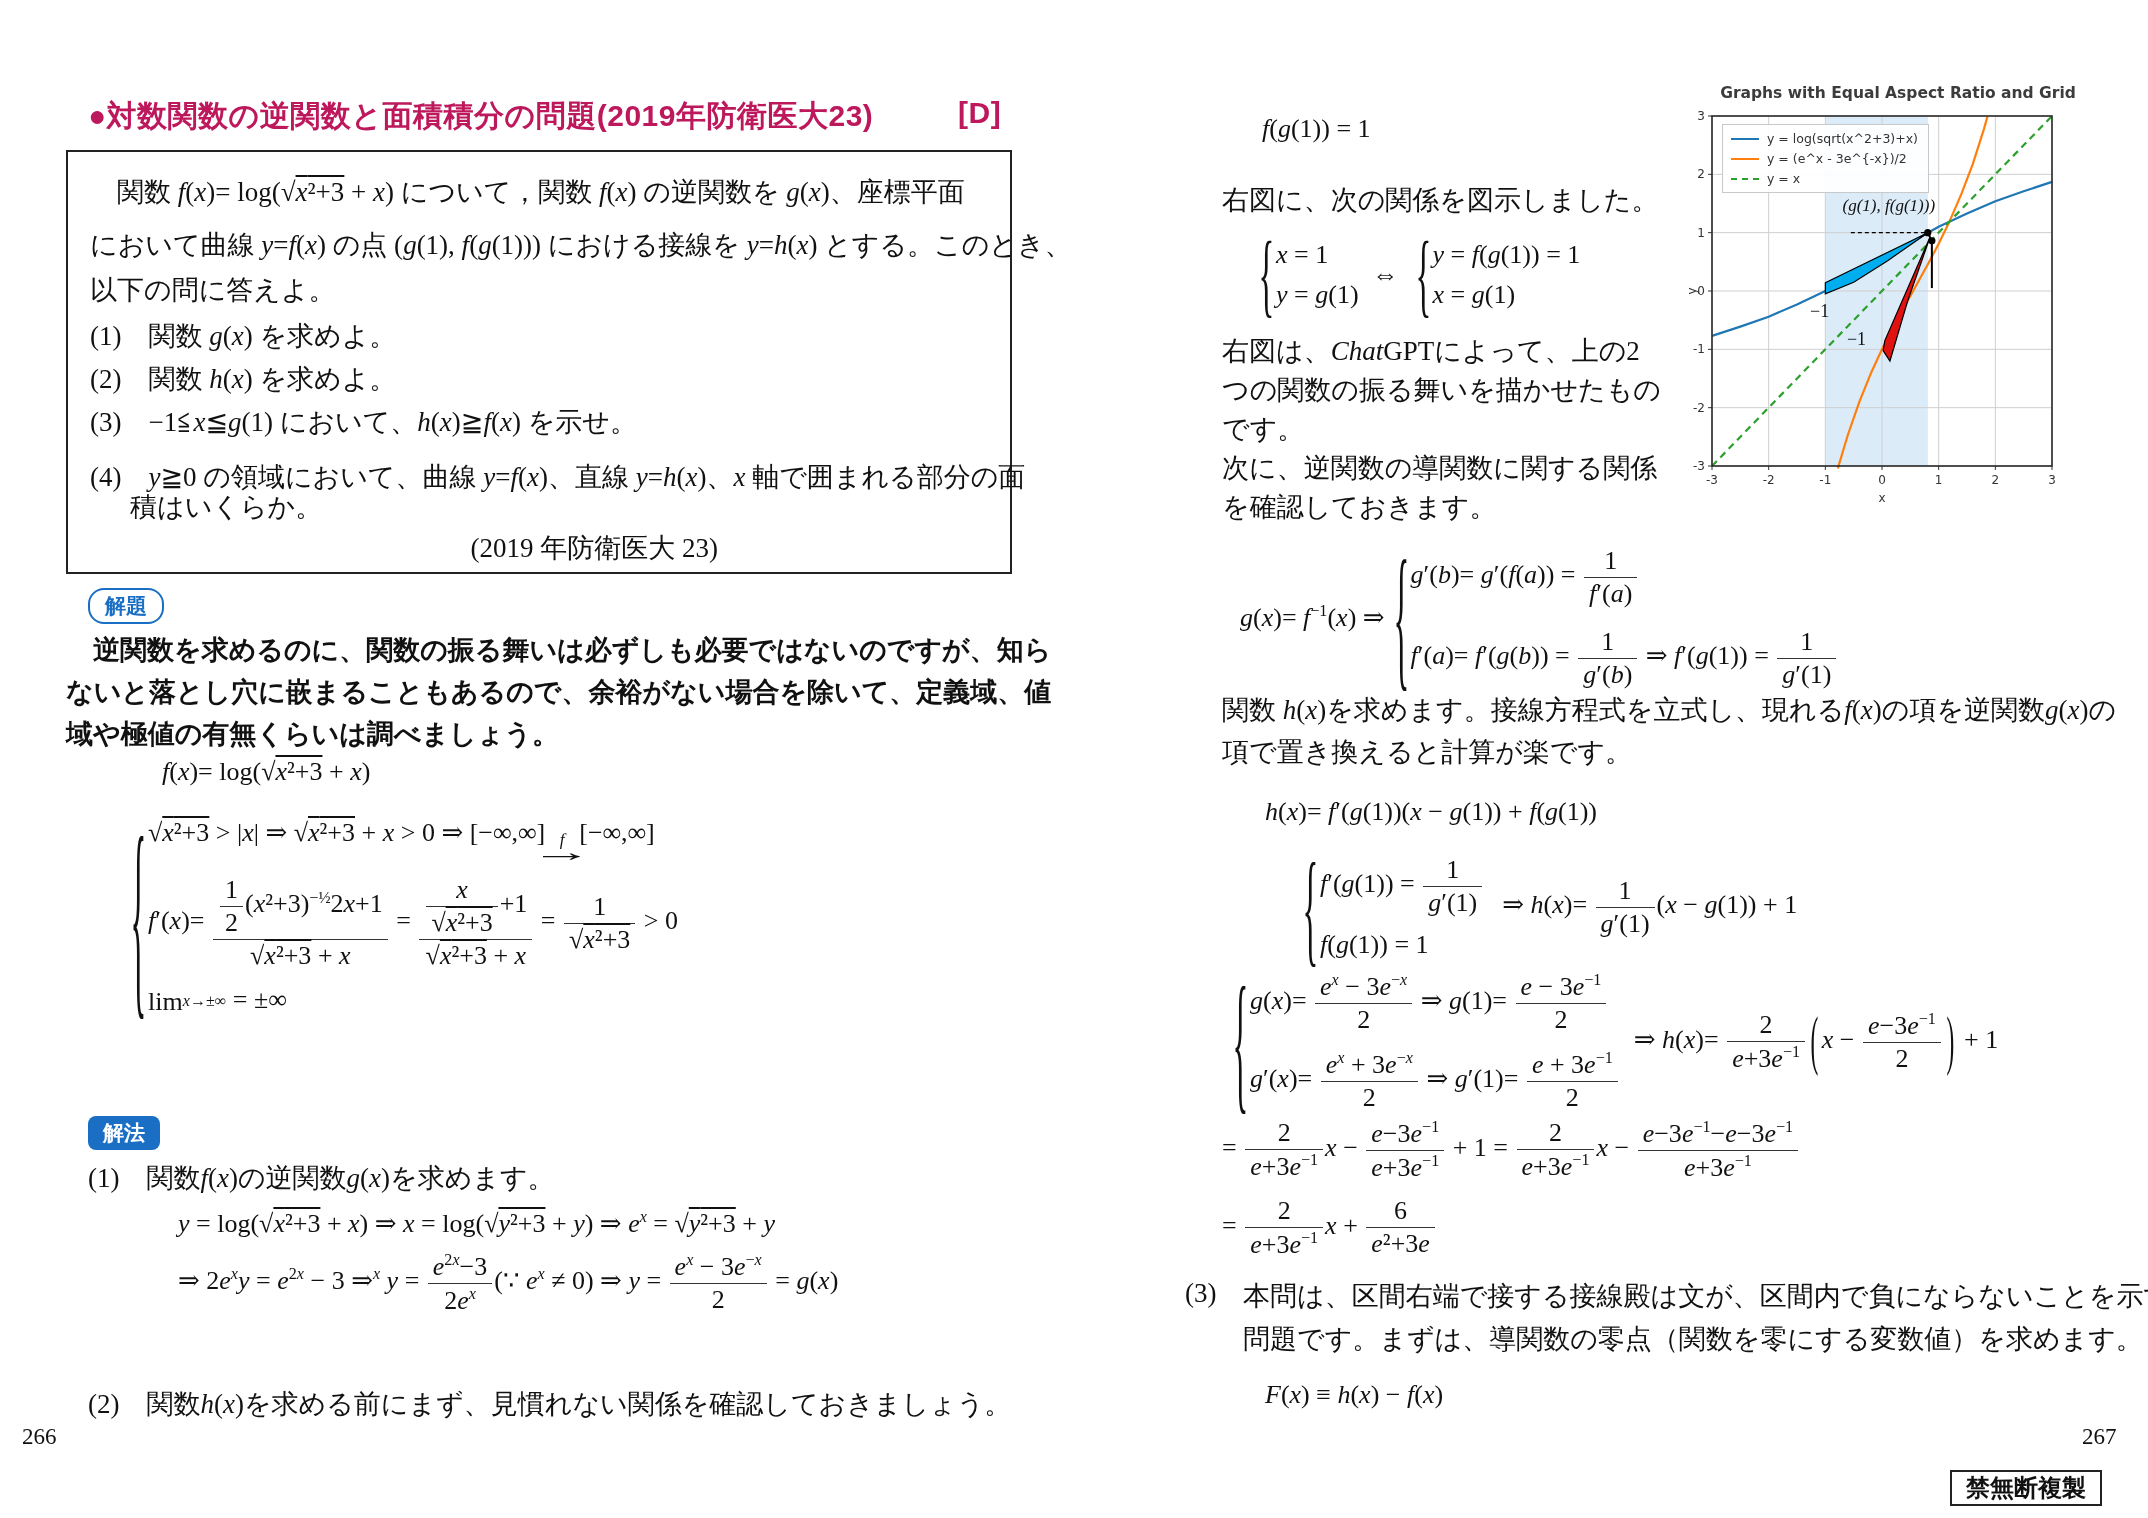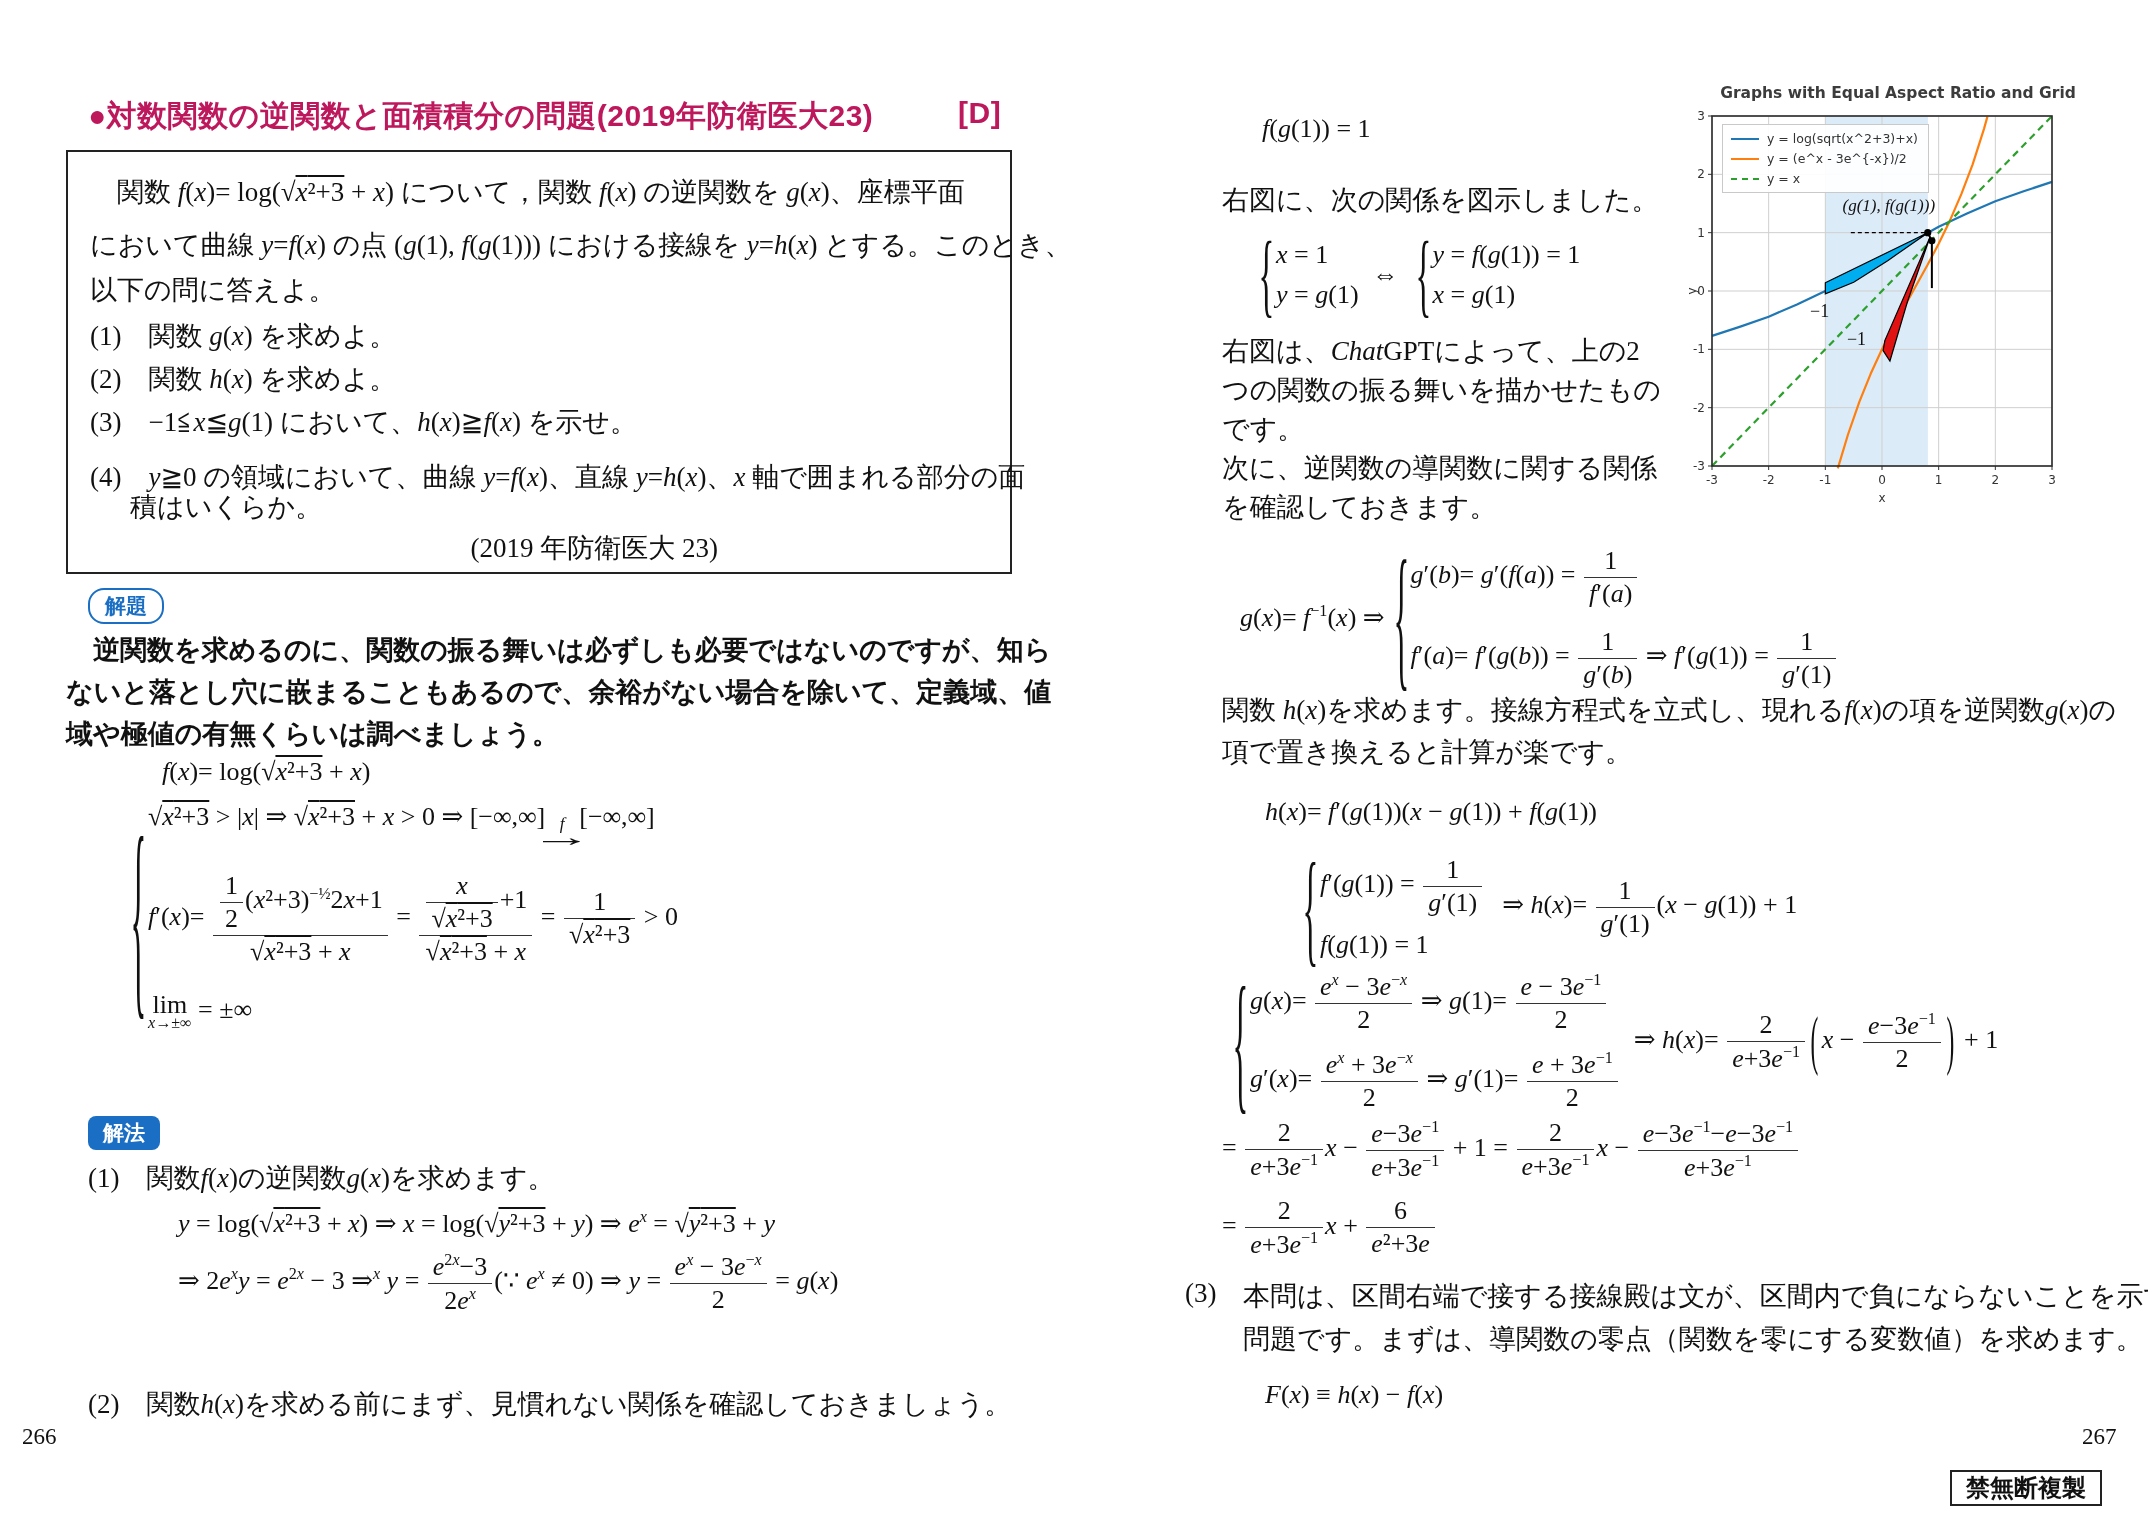--- a/index.html
+++ b/index.html
@@ -23,21 +23,21 @@
   .jt{font-size:27px;white-space:nowrap;}
   .tline{height:42px;}
   
   .math{font-size:26px;white-space:nowrap;}
   .math i,.pline i,.jt i{font-style:italic;}
   .fr{display:inline-block;vertical-align:middle;text-align:center;margin:0 2px;}
   .fr .nu{display:block;padding:0 5px 1px 5px;border-bottom:1.6px solid #333;}
   .fr .de{display:block;padding:1px 5px 0 5px;}
   .ov{text-decoration:overline;}
   sup{font-size:0.62em;}
-  .lim{display:inline-flex;flex-direction:column;align-items:center;line-height:1;vertical-align:middle;}
+  .lim{display:inline-flex;flex-direction:row;align-items:center;line-height:1;vertical-align:middle;}
   .limsub{font-size:0.62em;margin-top:-3px;}
   .mapar{display:inline-flex;flex-direction:column;align-items:center;line-height:0.62;
          vertical-align:-4px;margin:0 4px;}
   .mapar .mf{font-size:0.66em;}
   .mapar .mar{display:inline-block;transform:scaleX(2.4);}
   .sys{display:flex;align-items:center;}
   .sysbrace{display:inline-block;font-size:44px;transform:scaleY(var(--sy,3)) scaleX(0.75);
             transform-origin:50% 50%;width:20px;flex:0 0 20px;color:#111;}
   .sysrows{display:flex;flex-direction:column;justify-content:center;}
   .bigp{display:inline-block;transform:scaleY(2.5) scaleX(0.9);margin:0 3px;vertical-align:middle;}
@@ -83,21 +83,21 @@
   <div class="abs jt" style="left:66px;top:632px;font-weight:bold;">
     <div class="tline">　逆関数を求めるのに、関数の振る舞いは必ずしも必要ではないのですが、知ら</div>
     <div class="tline">ないと落とし穴に嵌まることもあるので、余裕がない場合を除いて、定義域、値</div>
     <div class="tline">域や極値の有無くらいは調べましょう。</div>
   </div>
 
   <div class="abs math" style="left:162px;top:757px;"><i>f</i>(<i>x</i>)= log(√<span class="ov"><i>x</i>²+3</span> + <i>x</i>)</div>
 
   <div class="abs sys" style="left:128px;top:800px;height:232px;">
     <span class="sysbrace" style="--sy:5;">{</span>
-    <span class="sysrows" style="gap:25px;">
+    <span class="sysrows" style="gap:14px;">
       <span class="math">√<span class="ov"><i>x</i>²+3</span> &gt; |<i>x</i>| ⇒ √<span class="ov"><i>x</i>²+3</span> + <i>x</i> &gt; 0 ⇒ [−∞,∞]<span class="mapar">
             <span class="mf"><i>f</i></span>
             <span class="mar">→</span>
           </span>[−∞,∞]</span>
       <span class="math"><i>f</i>′(<i>x</i>)= <span class="fr"><span class="nu"><span class="fr"><span class="nu">1</span><span class="de">2</span></span>(<i>x</i>²+3)<sup>−½</sup>2<i>x</i>+1</span><span class="de">√<span class="ov"><i>x</i>²+3</span> + <i>x</i></span></span> = <span class="fr"><span class="nu"><span class="fr"><span class="nu"><i>x</i></span><span class="de">√<span class="ov"><i>x</i>²+3</span></span></span>+1</span><span class="de">√<span class="ov"><i>x</i>²+3</span> + <i>x</i></span></span> = <span class="fr"><span class="nu">1</span><span class="de">√<span class="ov"><i>x</i>²+3</span></span></span> &gt; 0</span>
       <span class="math"><span class="lim">
             <span>lim</span>
             <span class="limsub"><i>x</i>→±∞</span>
           </span> = ±∞</span>
     </span>

